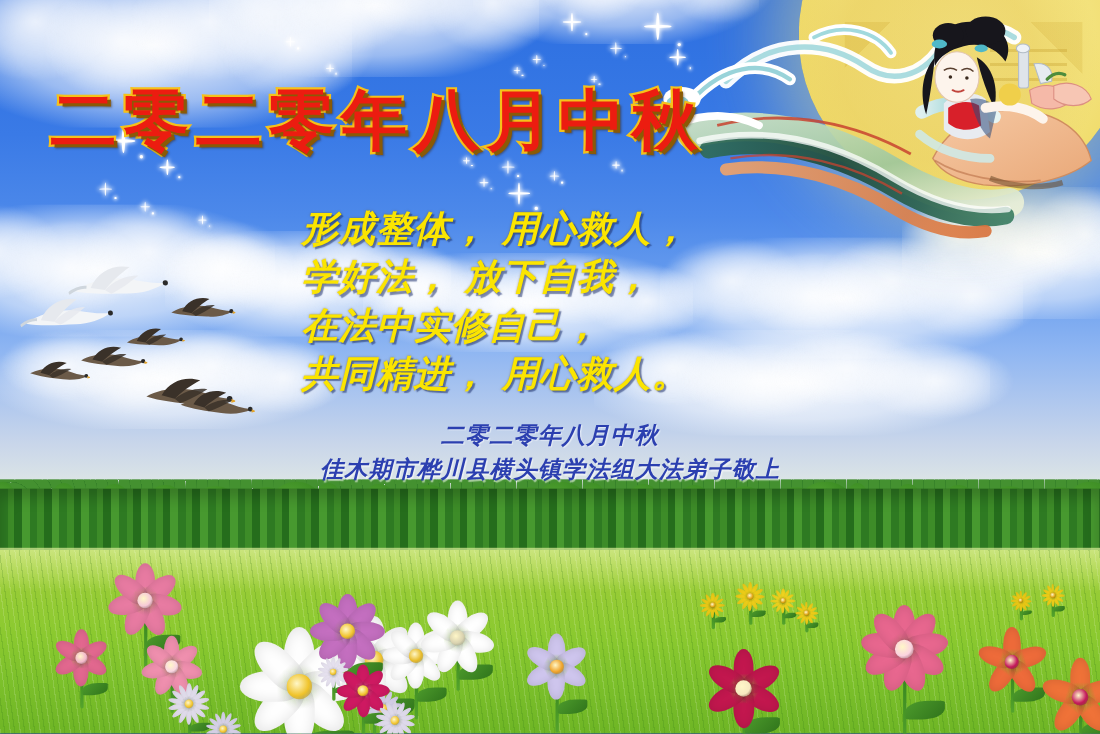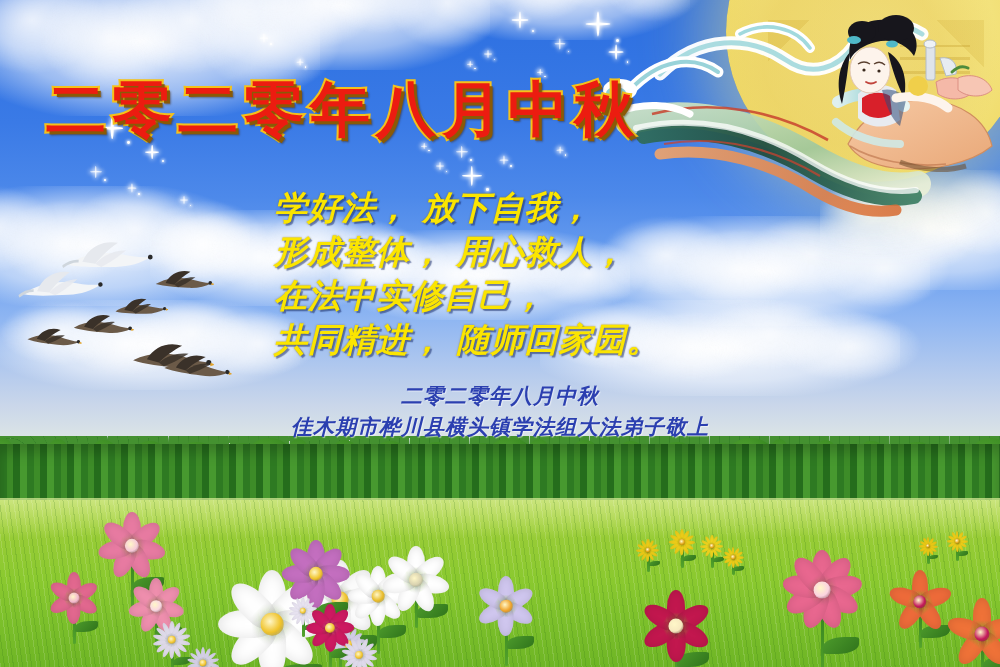--- a/index.html
+++ b/index.html
@@ -888,23 +888,23 @@
           <path d="M6 26 C22 16 44 14 62 18 C74 21 84 24 96 24 C86 30 72 33 58 32 C40 31 20 30 6 26 Z" fill="#6b5a48"></path>
           <path d="M22 24 C30 8 46 2 62 6 C52 12 42 20 36 27 Z" fill="#3a3129"></path>
           <path d="M36 27 C46 18 58 14 70 15 C60 22 50 28 42 31 Z" fill="#3a3129" opacity=".85"></path>
           <circle cx="94" cy="24" r="3" fill="#2a2a2a"></circle>
           <path d="M96 24 l6 2 -6 2 Z" fill="#e2a32a"></path>
         </svg></div>
     </div>
 
   <div class="title">二零二零年八月中秋</div>
   <div class="poem" id="poem">
+      <div>形成整体， 用心救人，</div>
       <div>学好法， 放下自我，</div>
-      <div>形成整体， 用心救人，</div>
       <div>在法中实修自己，</div>
-      <div>共同精进， 随师回家园。</div>
+      <div>共同精进， 用心救人。</div>
     </div>
   <div class="sig" id="sig">
       <div>二零二零年八月中秋</div>
       <div>佳木期市桦川县横头镇学法组大法弟子敬上</div>
     </div>
 
 </div>
 
 </body></html>

